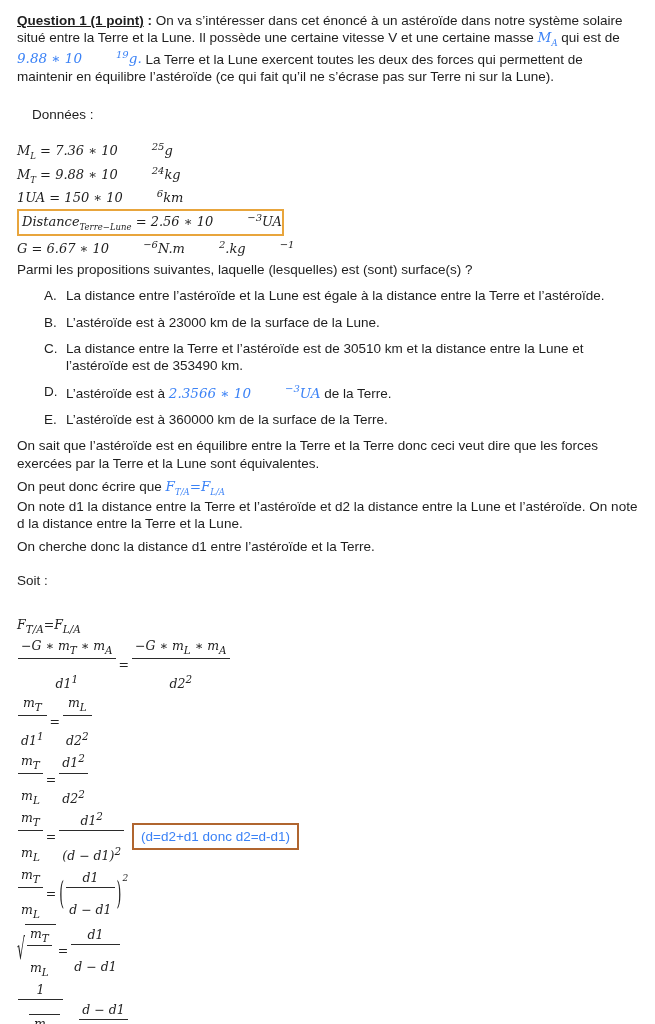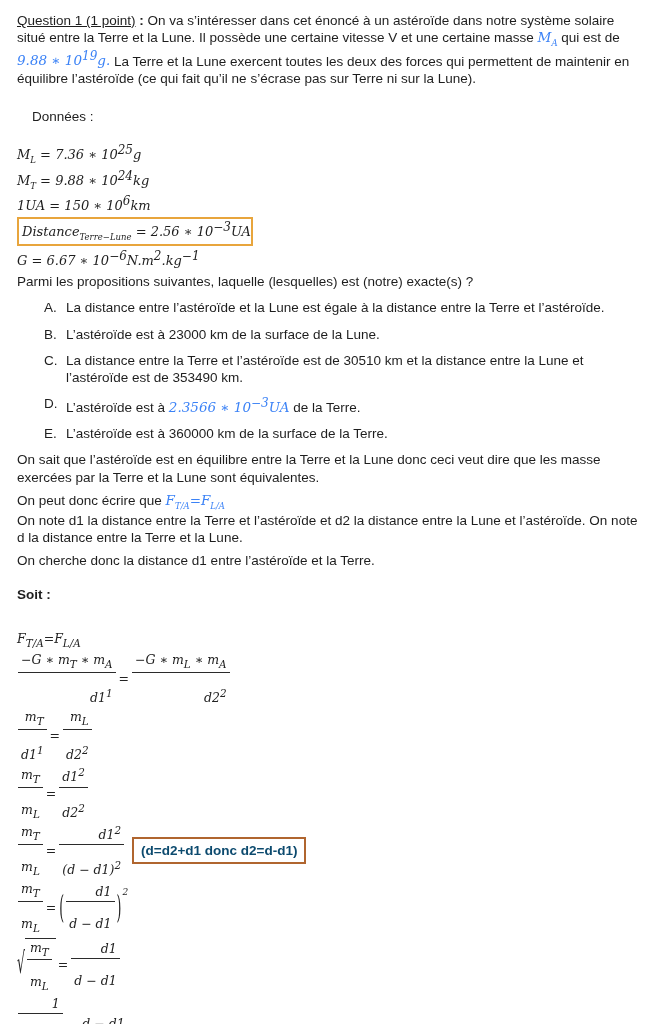--- a/index.html
+++ b/index.html
@@ -4,54 +4,54 @@
 <style>
   html,body { margin:0; padding:0; background:#ffffff; }
   .page {
     width:655px; min-height:1024px; box-sizing:border-box;
     padding:9px 14px 20px 17px;
     font-family:"Liberation Sans", sans-serif;
     font-size:13.5px; line-height:1.28; color:#1e1e1e;
     background:#ffffff;
   }
   p { margin:0; }
-  .qlabel { font-weight:normal; text-decoration:underline; }
+  .qlabel { font-weight:bold; text-decoration:underline; }
   .qcolon { font-weight:bold; }
   .intro { margin:3px 0 21px 0; }
   .donnees-title { margin:0 0 17px 15px; }
   .dataline { font-family:"DejaVu Serif", serif; font-style:italic; font-size:13px; line-height:1.35; margin:1px 0; }
   .dataline sub, .math sub { font-size:8.5px; font-style:italic; }
-  .dataline sup, .math sup { font-size:12px; }
+  .dataline sup, .math sup { font-size:10px;margin-left:34px; }
   .hl { display:inline-block; border:2.5px solid #e8a53c; padding:0 0 1px 3px; margin:1px 0; }
   .parmi { margin:3px 0 7px 0; }
   .prop { display:flex; margin:9px 0; }
   .prop .letter { flex:none; width:22px; margin-left:27px; }
   .prop .ptext { flex:1; }
   .para { margin:0; }
   .mt { margin-top:6px; }
-  .soit { margin:17px 0 27px 0;font-weight:bold; }
+  .soit { margin:17px 0 27px 0; }
 
   
   .math { font-family:"DejaVu Serif", serif; font-style:italic; color:#3b82f6; }
   .eq { display:flex; align-items:center; margin:3px 0; font-family:"DejaVu Serif", serif; font-style:italic; font-size:12.5px; color:#222222; white-space:pre; }
   .eq > * { flex:none; }
   .meq { margin:0 2px; }
-  .frac { display:inline-block; text-align:right; vertical-align:middle; margin:0 1px; }
+  .frac { display:inline-block; text-align:center; vertical-align:middle; margin:0 1px; }
   .frac .num { display:block; padding:0 3px 1px 3px; }
   .frac .den { display:block; border-top:1px solid #2b2b2b; padding:14px 3px 0 3px; }
   .sqrt { display:inline-block; white-space:nowrap; vertical-align:middle; }
   .rad { display:inline-block; font-style:normal; vertical-align:middle; line-height:1; }
   .rad.s2 { transform:scaleY(2.35); transform-origin:55% 55%; }
   .radicand { display:inline-block; border-top:1.2px solid #2b2b2b; padding:1px 3px 0 1px; vertical-align:middle; }
   .bp { display:inline-block; font-style:normal; transform:scaleY(2.6); transform-origin:center; margin:0 1px; font-weight:300; }
   .psup { font-size:9px; position:relative; top:-15px; }
   .ann {
     display:inline-block; border:2.5px solid #b0652f; padding:3px 7px;
     margin-left:7px; font-family:"Liberation Sans", sans-serif; font-style:normal;
-    font-size:13.5px; color:#0c4a6e; white-space:nowrap;font-weight:bold;
+    font-size:13.5px; color:#3b82f6; white-space:nowrap;
   }
 </style>
 </head>
 <body>
 
 <div class="page">
 
   <p class="intro"><span class="qlabel">Question 1 (1 point)</span><span class="qcolon"> :  </span><span>On va s’intéresser dans cet énoncé à un astéroïde dans notre système solaire situé entre la Terre et la Lune. Il possède une certaine vitesse V et une certaine masse </span><span class="math"><span>M</span><sub>A</sub></span><span> qui est de </span><span class="math"><span>9.88 ∗ 10</span><sup>19</sup><span>g.</span></span><span> La Terre et la Lune exercent toutes les deux des forces qui permettent de maintenir en équilibre l’astéroïde (ce qui fait qu’il ne s’écrase pas sur Terre ni sur la Lune).</span></p>
 
   <p class="donnees-title">Données :</p>
@@ -59,21 +59,21 @@
   <div class="dataline"><span>M</span><sub>L</sub><span> = 7.36 ∗ 10</span><sup>25</sup><span>g</span></div>
 
   <div class="dataline"><span>M</span><sub>T</sub><span> = 9.88 ∗ 10</span><sup>24</sup><span>kg</span></div>
 
   <div class="dataline"><span>1UA = 150 ∗ 10</span><sup>6</sup><span>km</span></div>
 
   <div class="dataline"><span class="hl"><span>Distance</span><sub>Terre−Lune</sub><span> = 2.56 ∗ 10</span><sup>−3</sup><span>UA</span></span></div>
 
   <div class="dataline"><span>G = 6.67 ∗ 10</span><sup>−6</sup><span>N.m</span><sup>2</sup><span>.kg</span><sup>−1</sup></div>
 
-  <p class="parmi">Parmi les propositions suivantes, laquelle (lesquelles) est (notre) exacte(s) ?</p>
+  <p class="parmi">Parmi les propositions suivantes, laquelle (lesquelles) est (sont) surface(s) ?</p>
 
   <div class="prop">
       <span class="letter">A.</span>
       <span class="ptext">La distance entre l’astéroïde et la Lune est égale à la distance entre la Terre et l’astéroïde.</span>
     </div>
   <div class="prop">
       <span class="letter">B.</span>
       <span class="ptext">L’astéroïde est à 23000 km de la surface de la Lune.</span>
     </div>
   <div class="prop">
@@ -82,21 +82,21 @@
     </div>
   <div class="prop">
       <span class="letter">D.</span>
       <span class="ptext"><span>L’astéroïde est à </span><span class="math"><span>2.3566 ∗ 10</span><sup>−3</sup><span>UA</span></span><span> de la Terre.</span></span>
     </div>
   <div class="prop">
       <span class="letter">E.</span>
       <span class="ptext">L’astéroïde est à 360000 km de la surface de la Terre.</span>
     </div>
 
-  <p class="para">On sait que l’astéroïde est en équilibre entre la Terre et la Lune donc ceci veut dire que les masse exercées par la Terre et la Lune sont équivalentes.</p>
+  <p class="para">On sait que l’astéroïde est en équilibre entre la Terre et la Terre donc ceci veut dire que les forces exercées par la Terre et la Lune sont équivalentes.</p>
 
   <p class="para mt"><span>On peut donc écrire que </span><span class="math"><span>F</span><sub>T/A</sub><span>=</span><span>F</span><sub>L/A</sub></span></p>
   <p class="para">On note d1 la distance entre la Terre et l’astéroïde et d2 la distance entre la Lune et l’astéroïde. On note d la distance entre la Terre et la Lune.</p>
 
   <p class="para mt">On cherche donc la distance d1 entre l’astéroïde et la Terre.</p>
 
   <p class="soit">Soit :</p>
 
   <div class="eq"><span><span>F</span><sub>T/A</sub><span>=</span><span>F</span><sub>L/A</sub></span></div>
 

